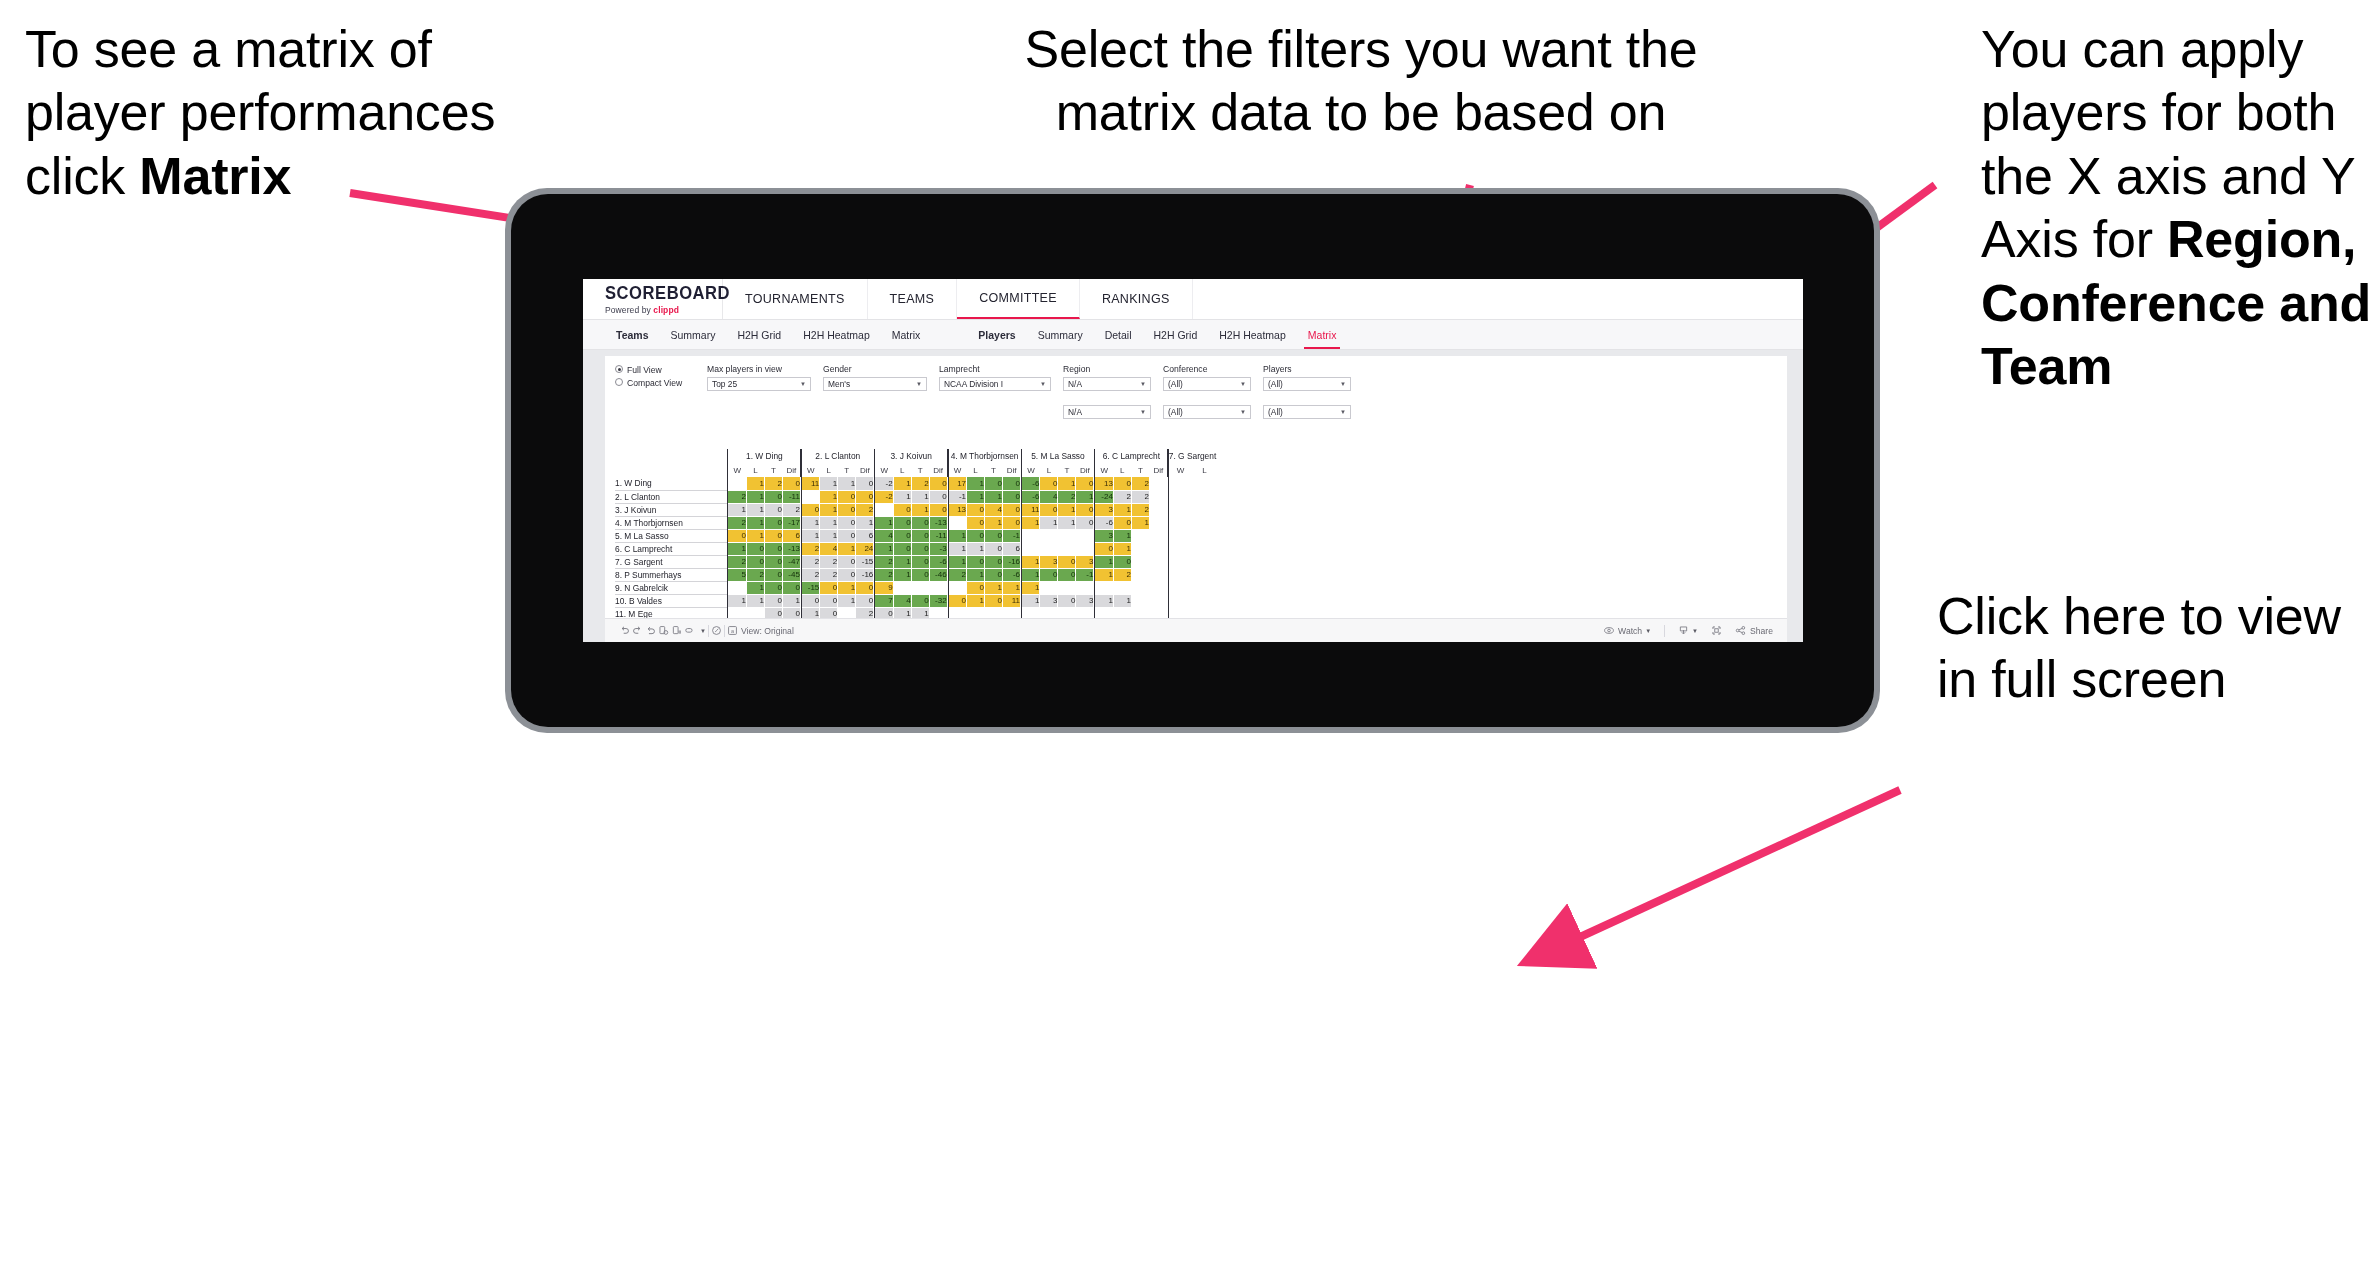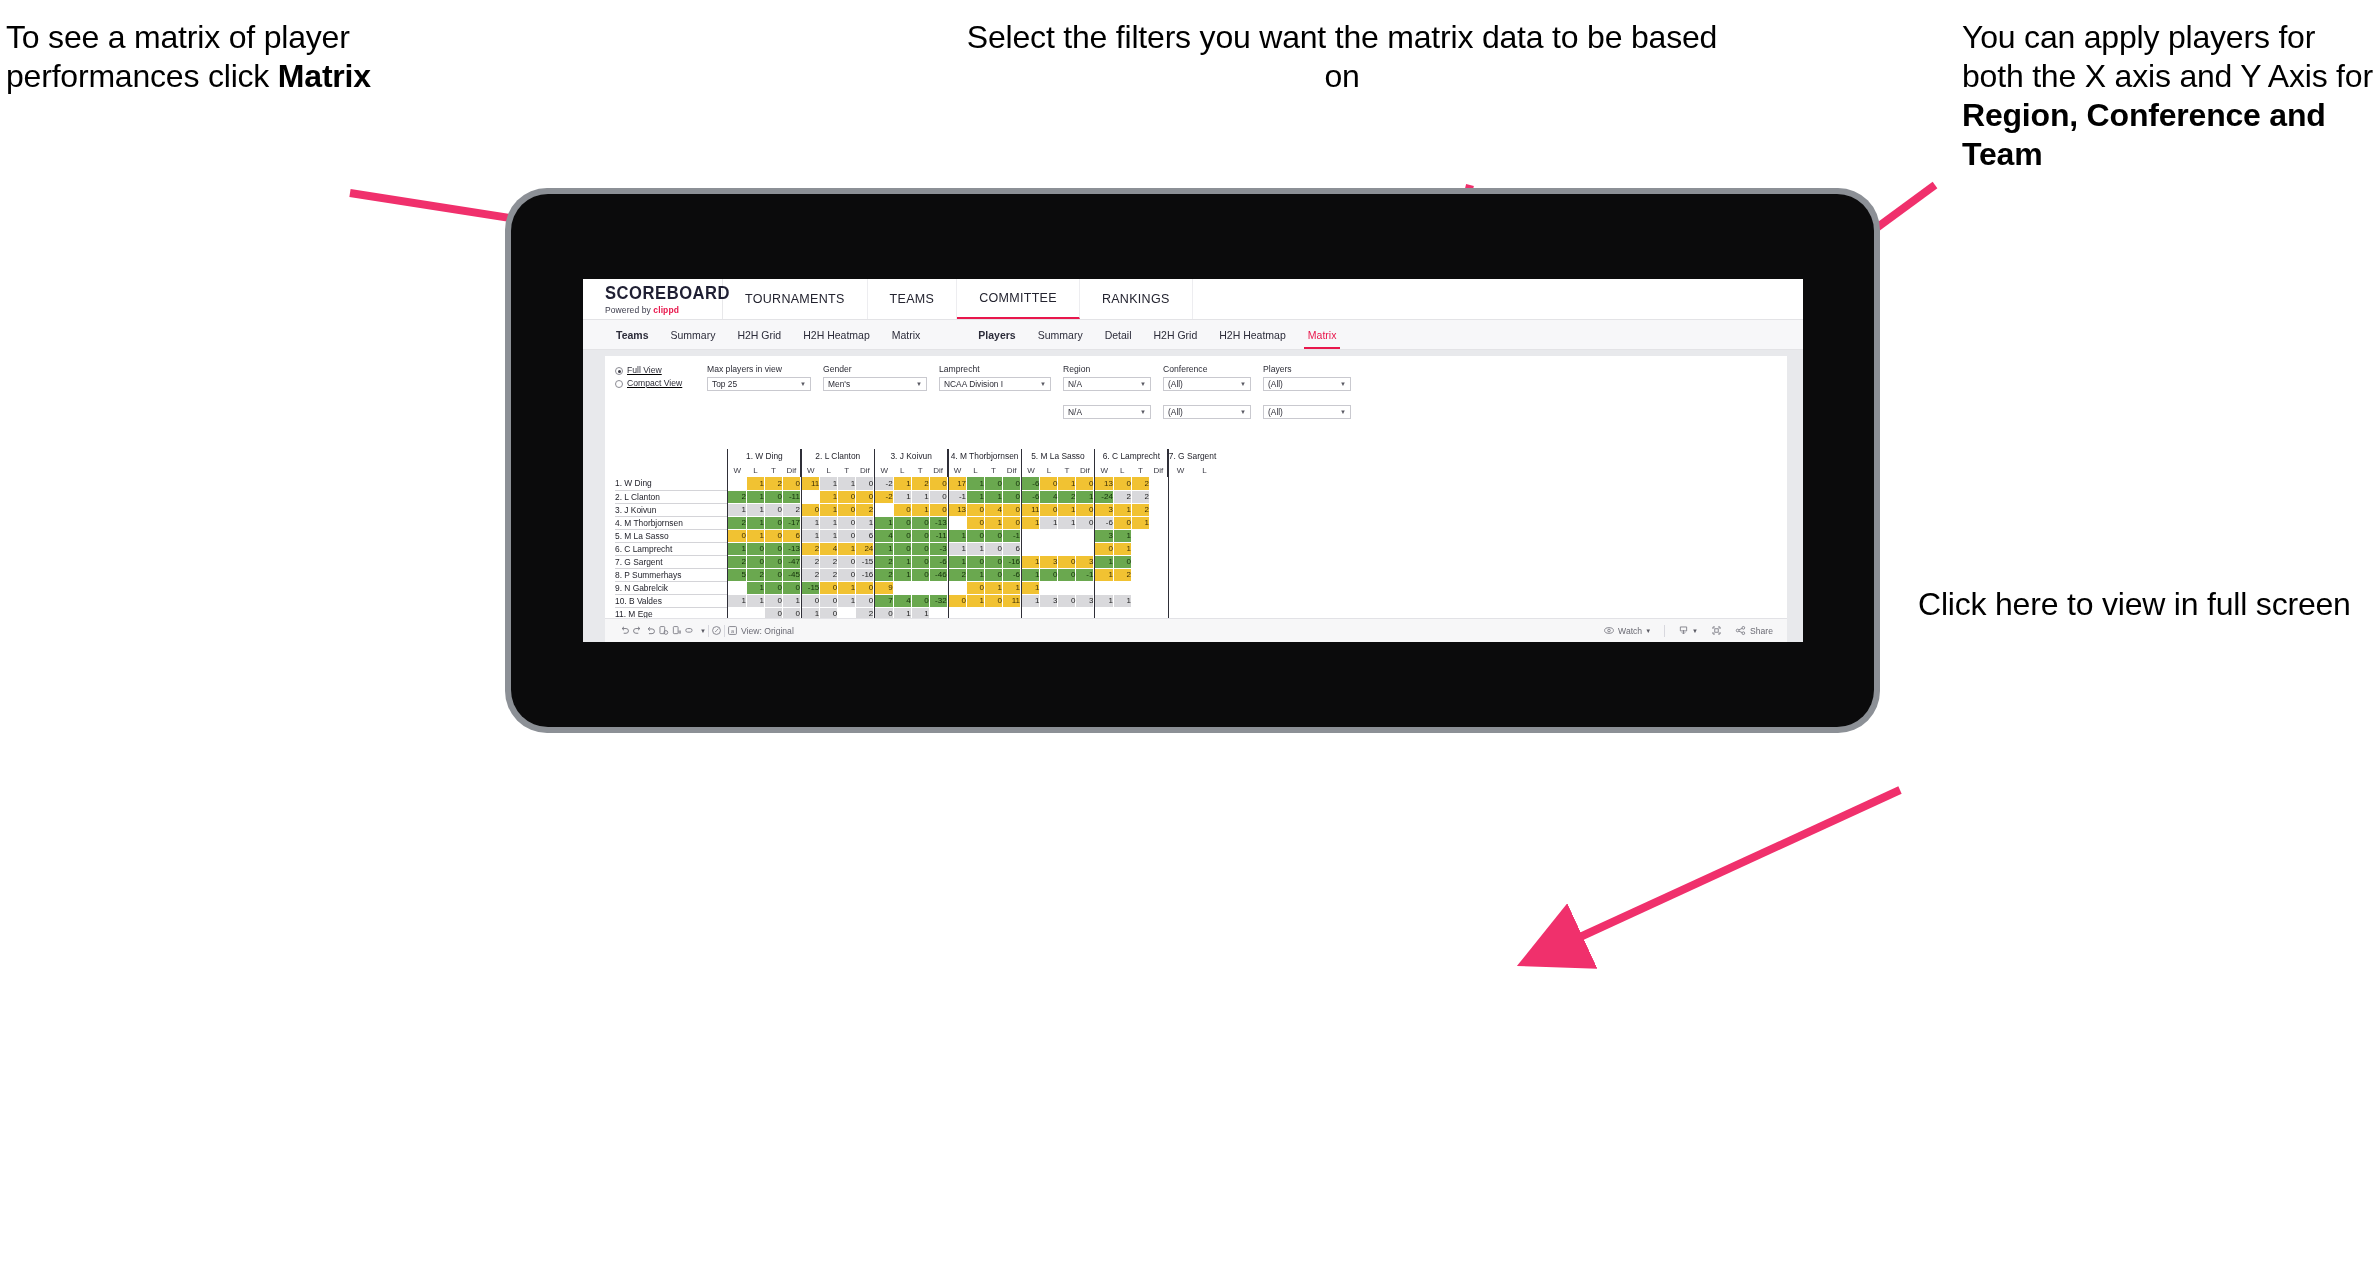--- a/index.html
+++ b/index.html
@@ -8,24 +8,25 @@
     background: #ffffff;
     font-family: "Liberation Sans", sans-serif;
     overflow: hidden;
   }
   #stage { position: relative; width: 2378px; height: 1280px; background:#fff; }
 
   
   .anno {
     position: absolute;
     color: #000;
-    font-size: 32px;
+    font-size: 52px;
     line-height: 1.22;
     font-weight: 400;
     letter-spacing: -0.2px;
+    margin-left: 19px;
   }
   .anno b { font-weight: 700; }
   #anno-matrix   { left: 6px;   top: 18px;  width: 540px; }
   #anno-filters  { left: 962px; top: 18px;  width: 760px; }
   #anno-axis     { left: 1962px;top: 18px;  width: 420px; }
   #anno-full     { left: 1918px;top: 585px; width: 450px; }
 
   .arrow { position: absolute; left: 0; top: 0; width: 2378px; height: 1280px;
            pointer-events: none; }
 
@@ -92,21 +93,21 @@
   }
 
   
   .appbody { height: 292px; background:#e8e9ec; display:flex; position:relative; }
   .leftpad { width: 22px; flex:0 0 22px; }
   .sheet { flex:1; background:#fff; margin: 6px 16px 0 0; position:relative; overflow:hidden; }
 
   
   .filters { display:flex; padding: 8px 0 6px 10px; gap: 0; align-items:flex-start; }
   .viewradios { width: 92px; padding-top:1px; }
-  .radio-row { display:flex; align-items:flex-end; gap:4px; margin-bottom:3px;text-decoration:underline; }
+  .radio-row { display:flex; align-items:flex-start; gap:4px; margin-bottom:3px; }
   .radio { width:8px; height:8px; border-radius:50%; border:1px solid #8b8b93; background:#fff;
            display:inline-block; position:relative; flex:0 0 8px;}
   .radio.on::after{ content:""; position:absolute; left:1.5px; top:1.5px; width:3px; height:3px;
                     border-radius:50%; background:#3b3b45;}
   .radio-label { font-size:8.6px; color:#2c2c36; }
   .fgroup { margin-right: 12px; }
   .fgroup.w-small { width: 104px; }
   .fgroup.w-mid   { width: 104px; }
   .fgroup.w-big   { width: 112px; }
   .fgroup.w-nn    { width: 88px; }

